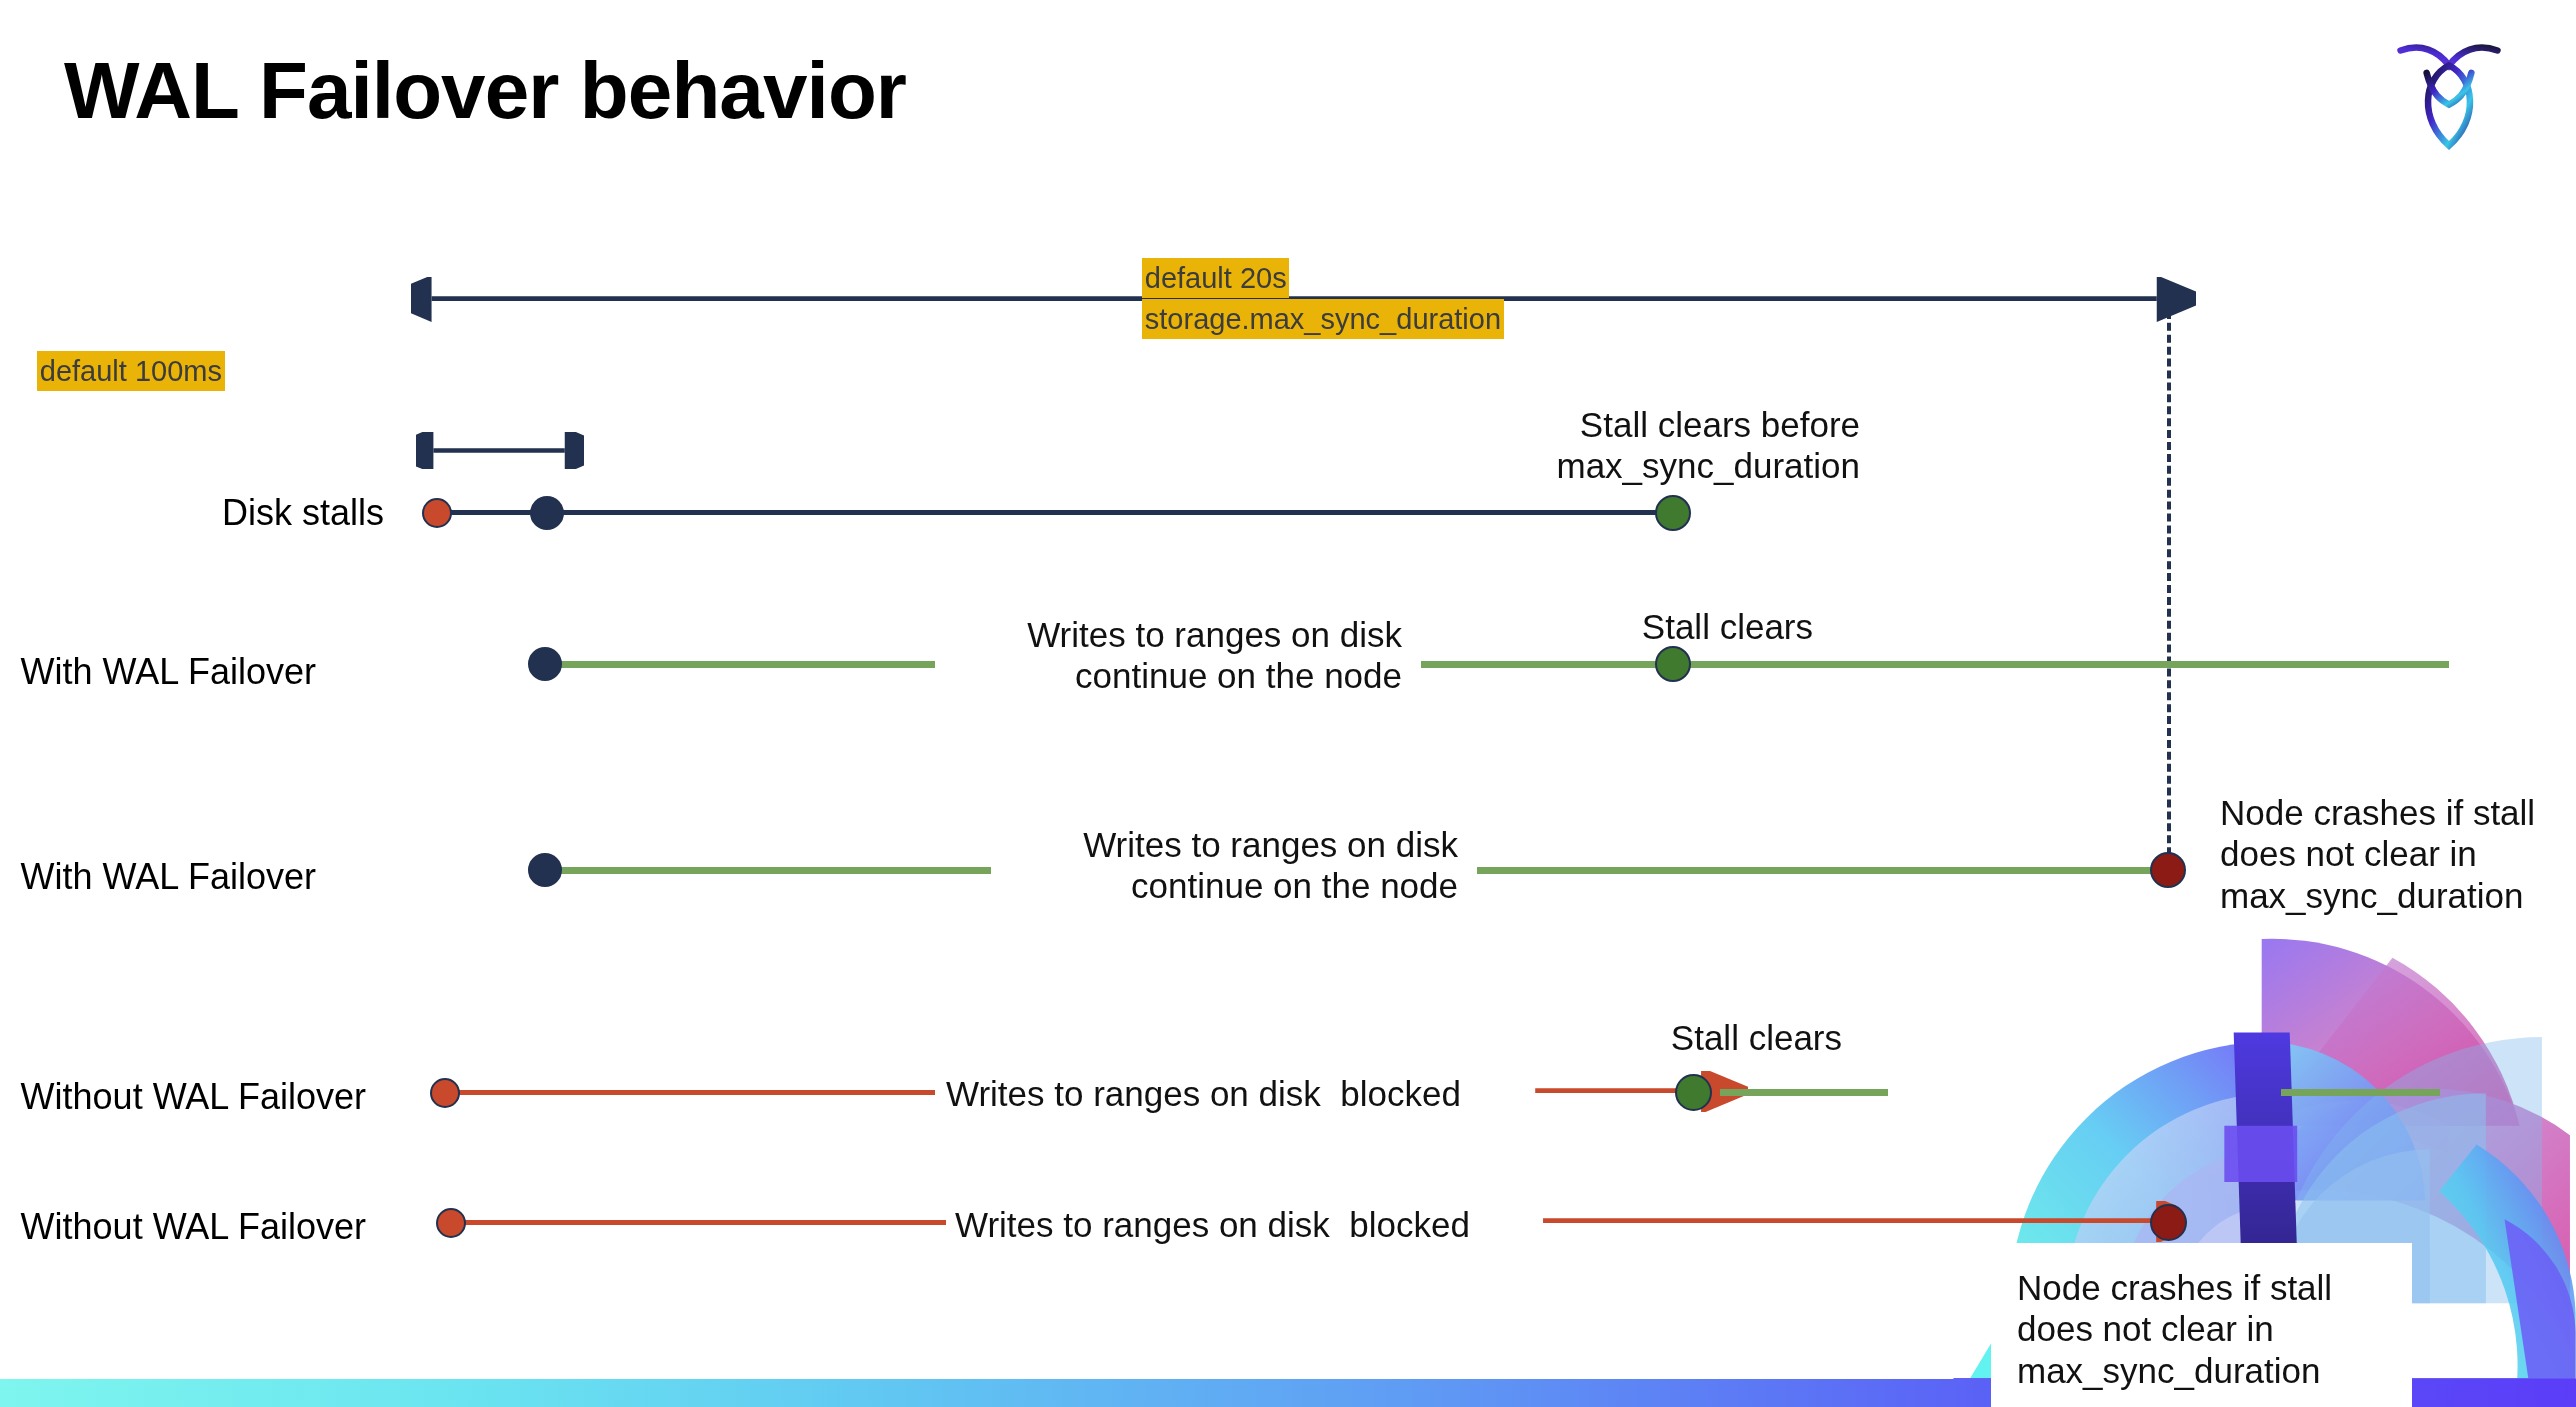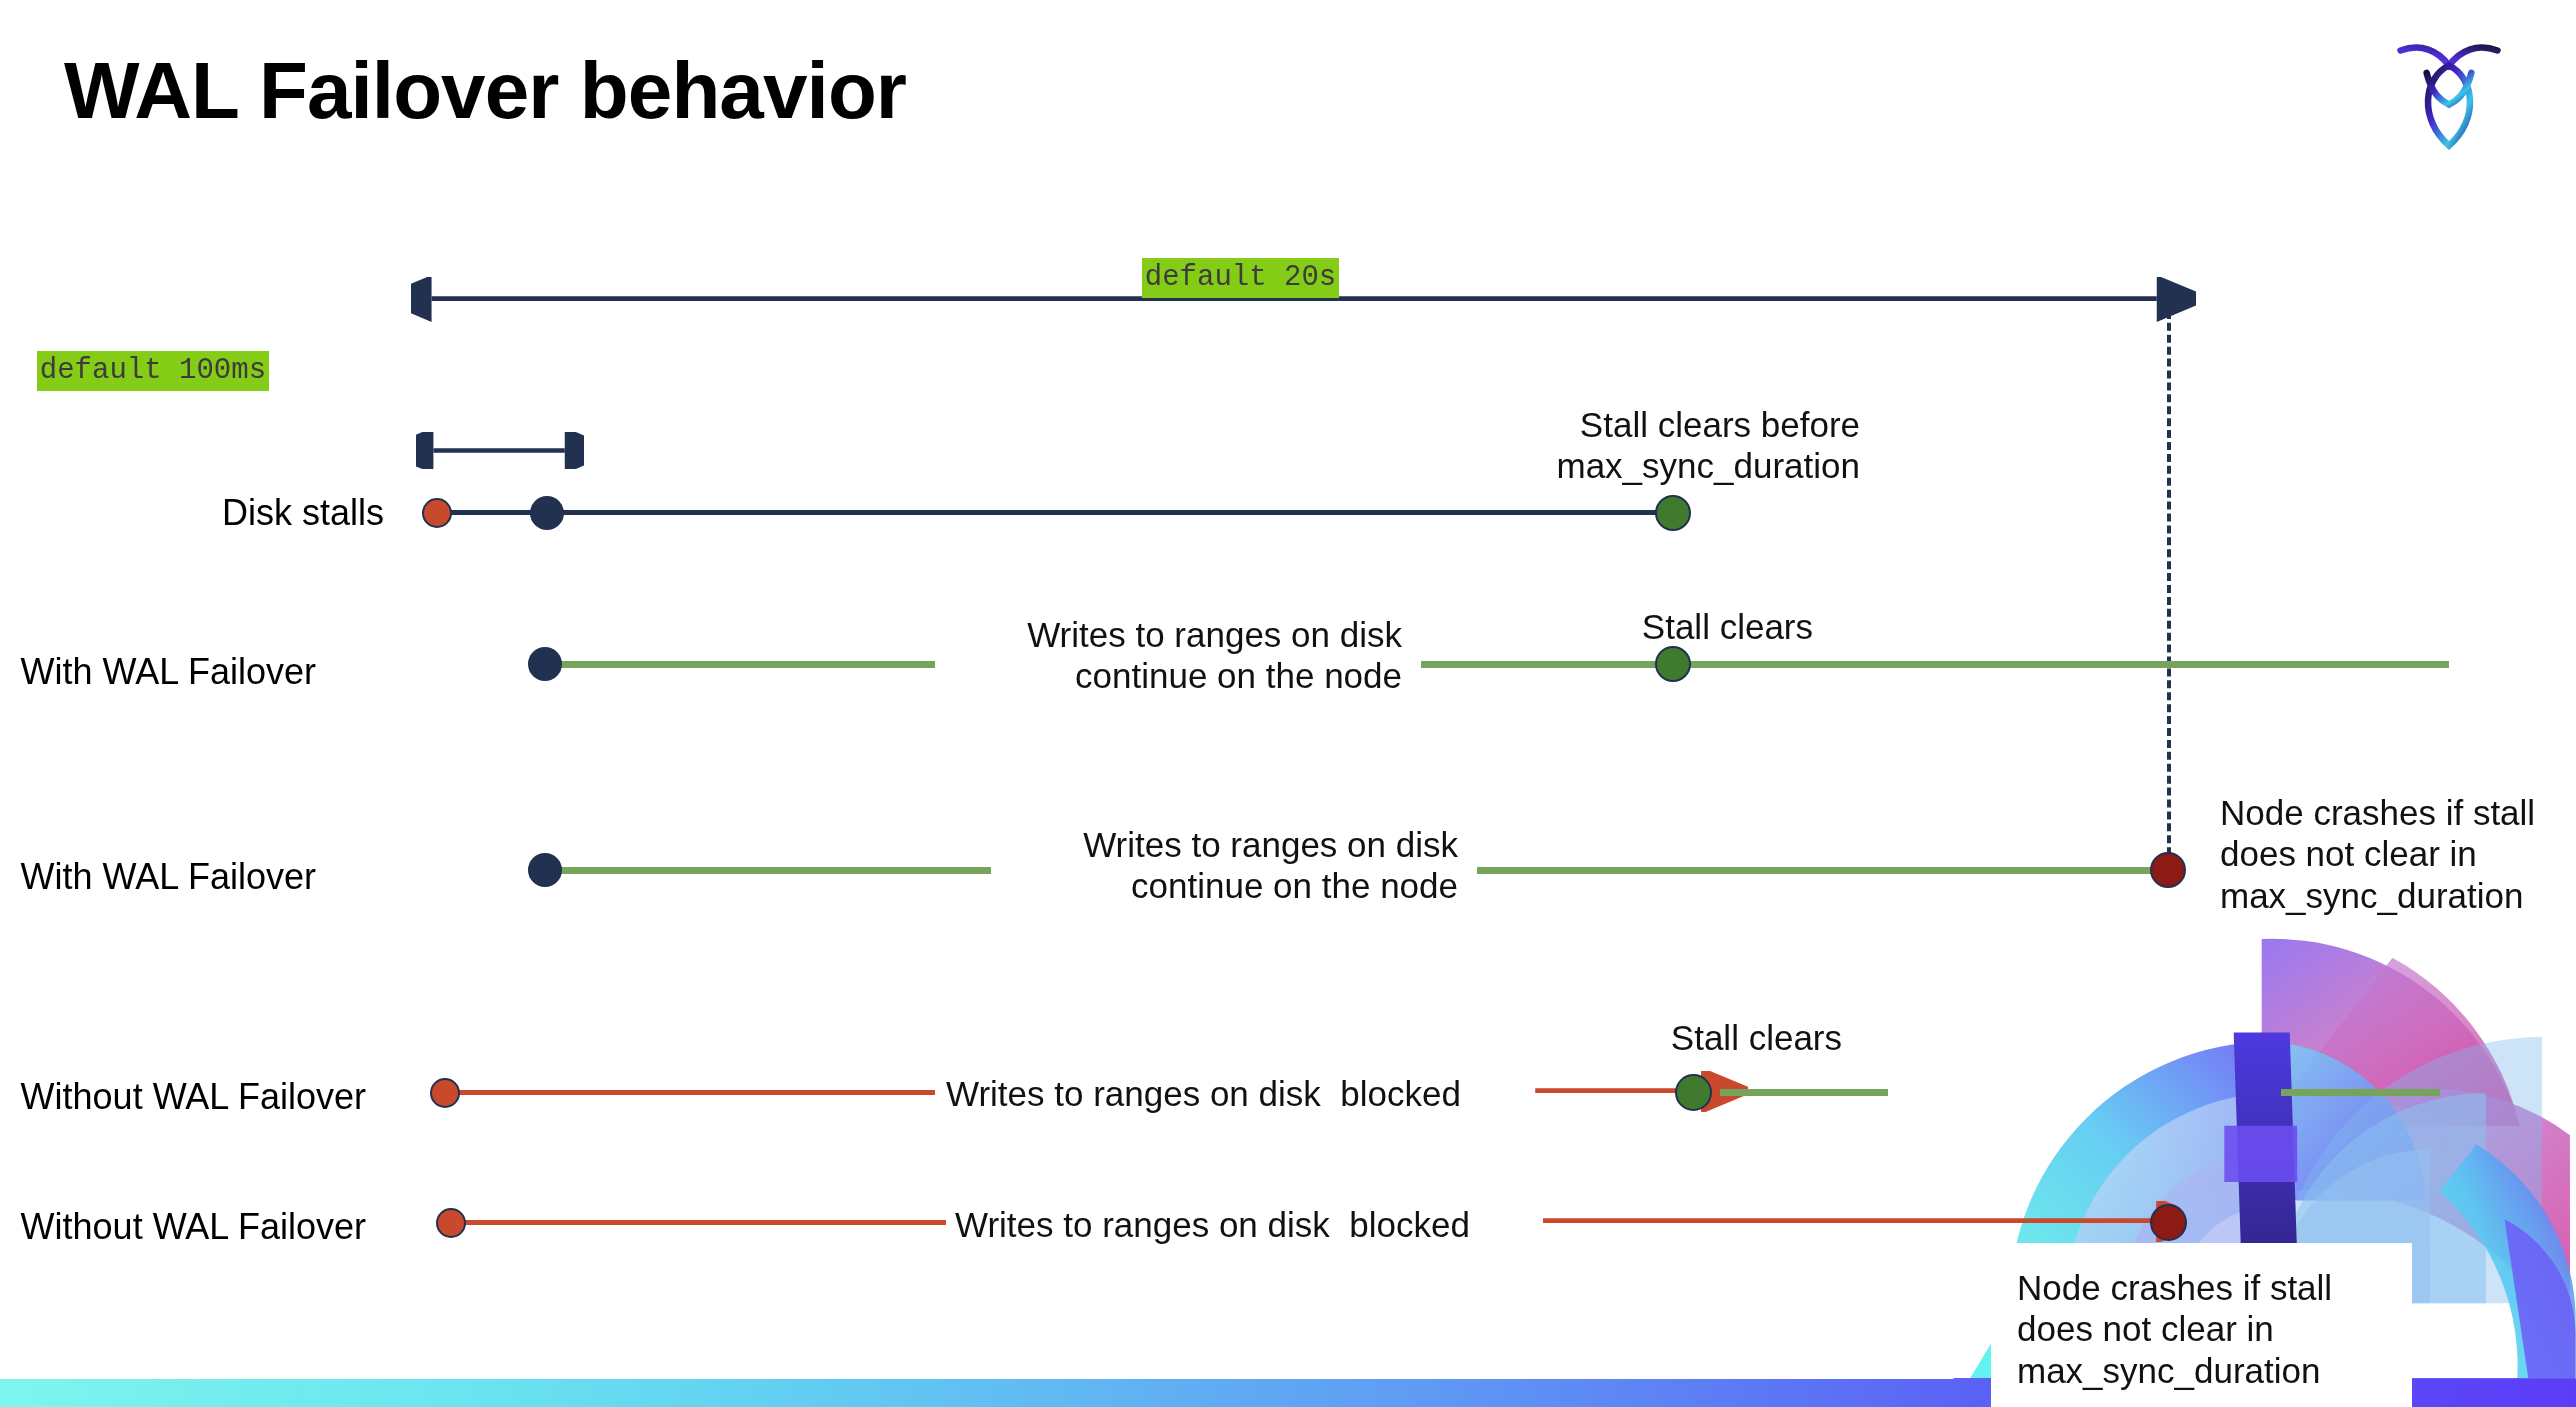--- a/index.html
+++ b/index.html
@@ -19,23 +19,23 @@
     letter-spacing:-0.9px;
     font-family:"Liberation Sans", sans-serif;
   }
 
   
   .logo{position:absolute;left:2389px;top:30px;width:120px;height:123px;}
 
   
   .code{
     position:absolute;
-    font-family:Liberation Mono, monospace;
+    font-family:Liberation Sans, sans-serif;
     font-size:29px;color:#3c3c3c;
-    background:#84cc16;
+    background:#eab308;
     line-height:1.32;
     white-space:pre;
     padding:0.9px 2.8px;
   }
 
   
   .lbl{
     position:absolute;
     font-size:35px;color:#111111;
     line-height:1.18;
@@ -182,20 +182,21 @@
         <path d="M12,1 L12,11 L0,6 Z" fill="#22314f"></path>
       </marker>
       <marker id="arrR" markerWidth="14" markerHeight="14" refX="2" refY="6" orient="auto">
         <path d="M2,1 L2,11 L14,6 Z" fill="#22314f"></path>
       </marker>
     </defs>
     <line x1="22" y1="23" x2="1868" y2="23" stroke="#22314f" stroke-width="5" marker-start="url(#arrL)" marker-end="url(#arrR)"></line>
   </svg>
 
   <div class="code" style="left:1142px;top:258px;">default 20s</div>
+  <div class="code" style="left:1142px;top:299px;">storage.max_sync_duration</div>
 
   <div class="vdash" style="left:2167px;top:299px;height:580px;"></div>
 
   <div class="code" style="left:37px;top:351px;">default 100ms</div>
 
   <svg style="position:absolute;left:416px;top:432px;width:168px;height:37px;" viewBox="0 0 180 40" width="168" height="37">
     <line x1="18" y1="20" x2="160" y2="20" stroke="#22314f" stroke-width="5" marker-start="url(#arrL)" marker-end="url(#arrR)"></line>
   </svg>
 
   <div class="rowlbl" style="left:222px;top:492px;">Disk stalls</div>

